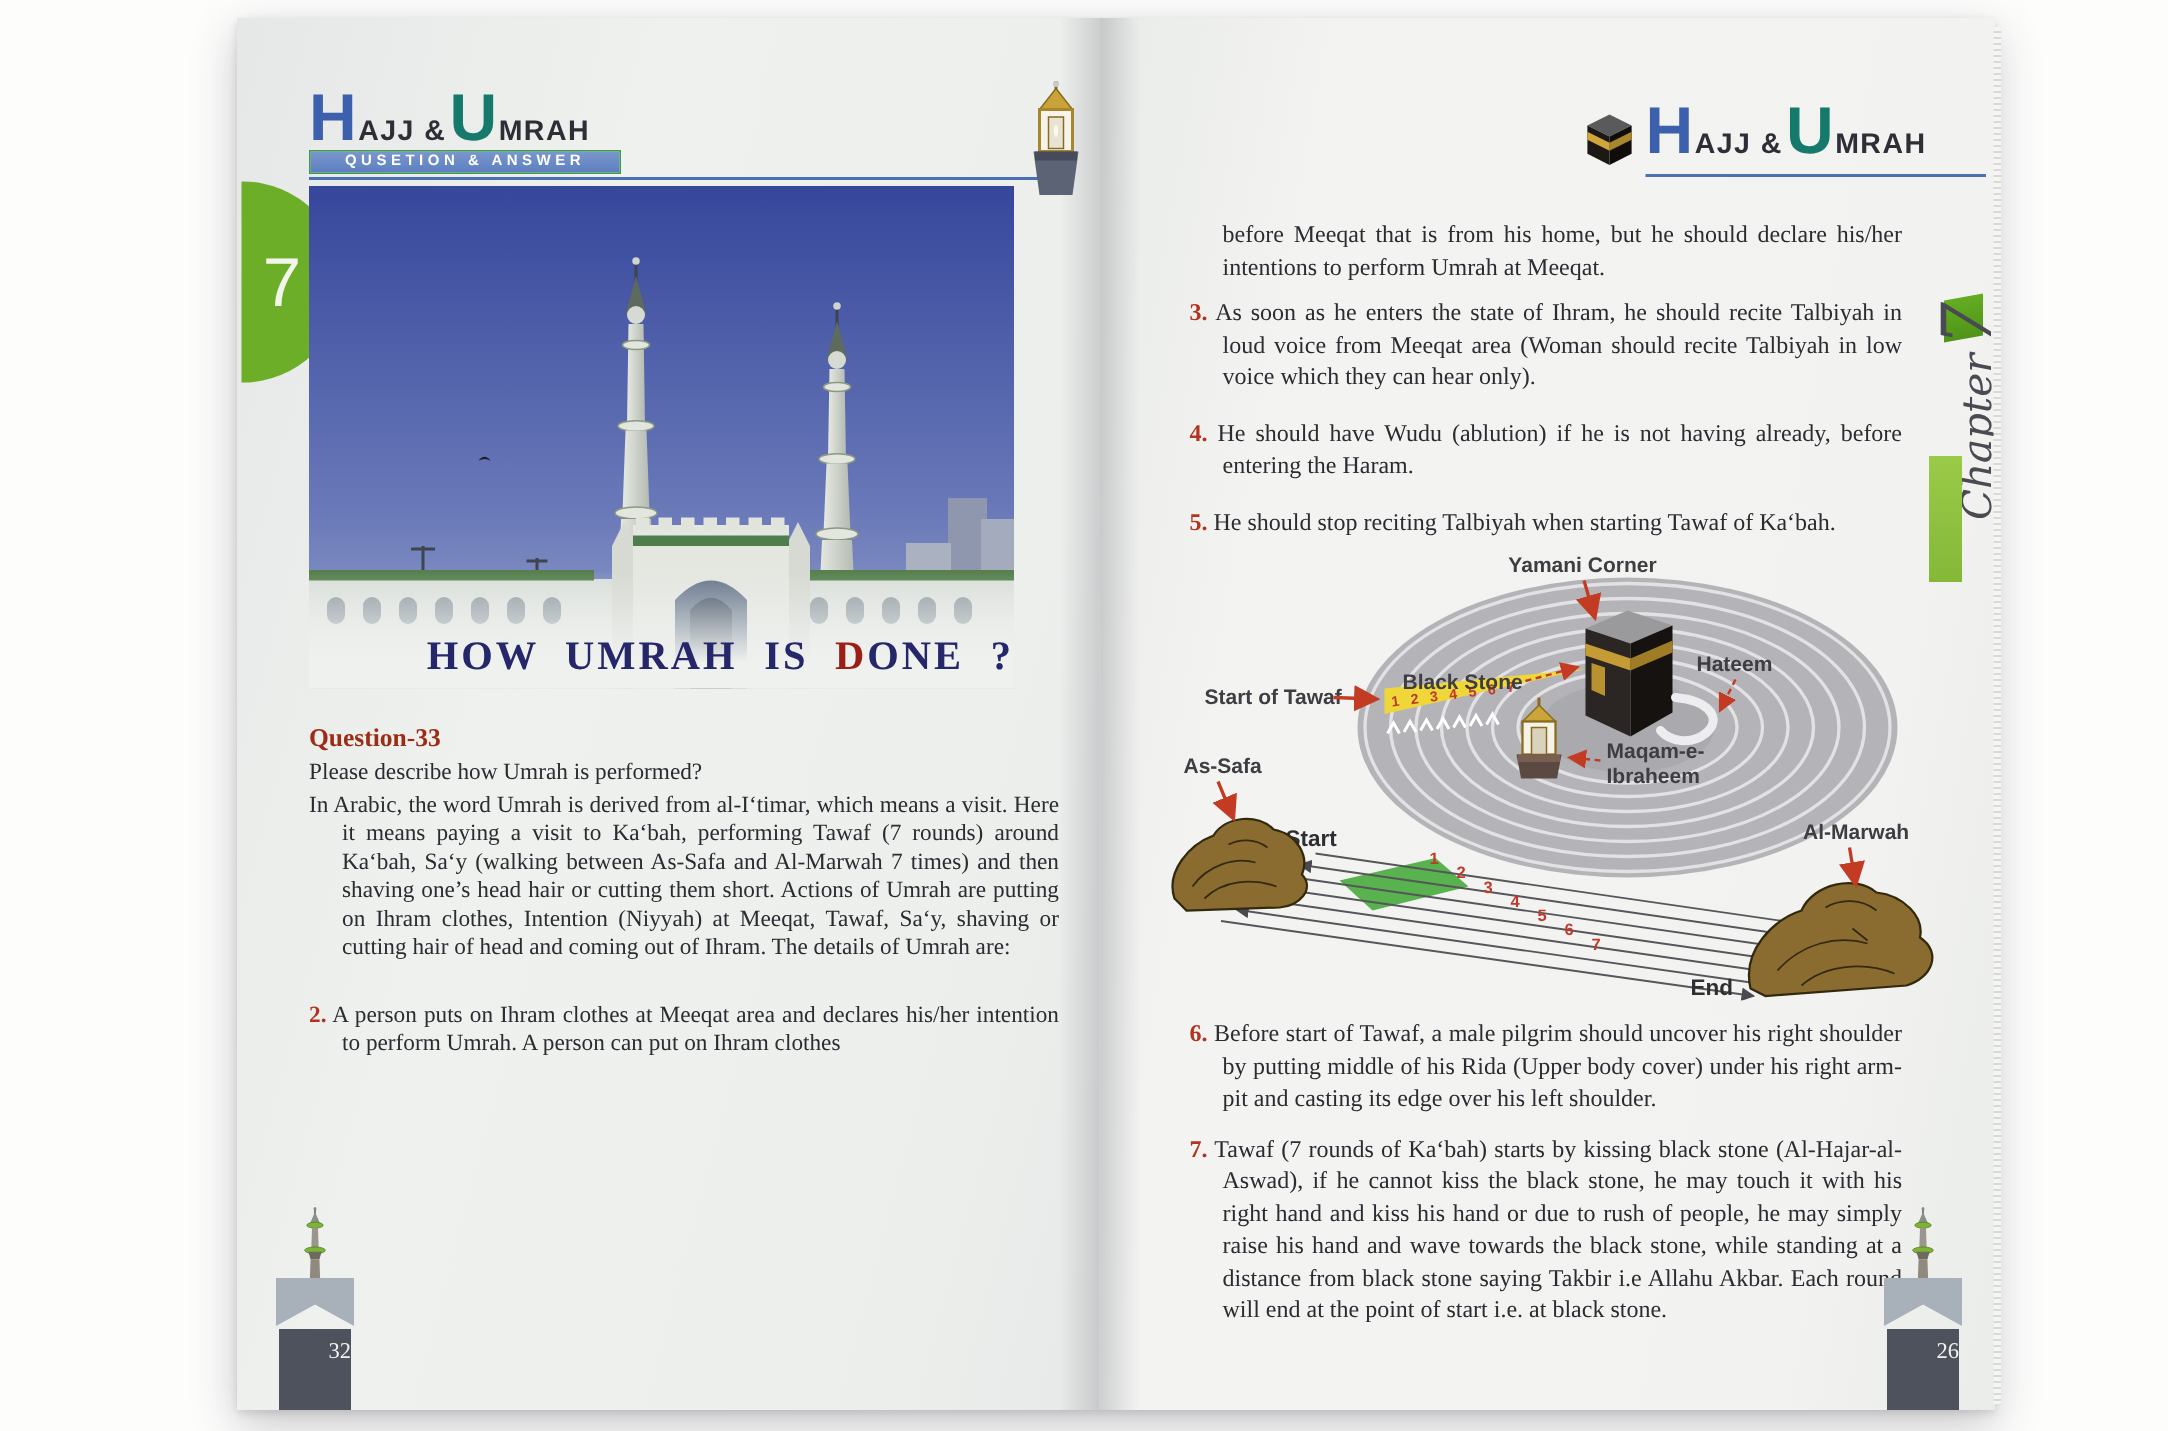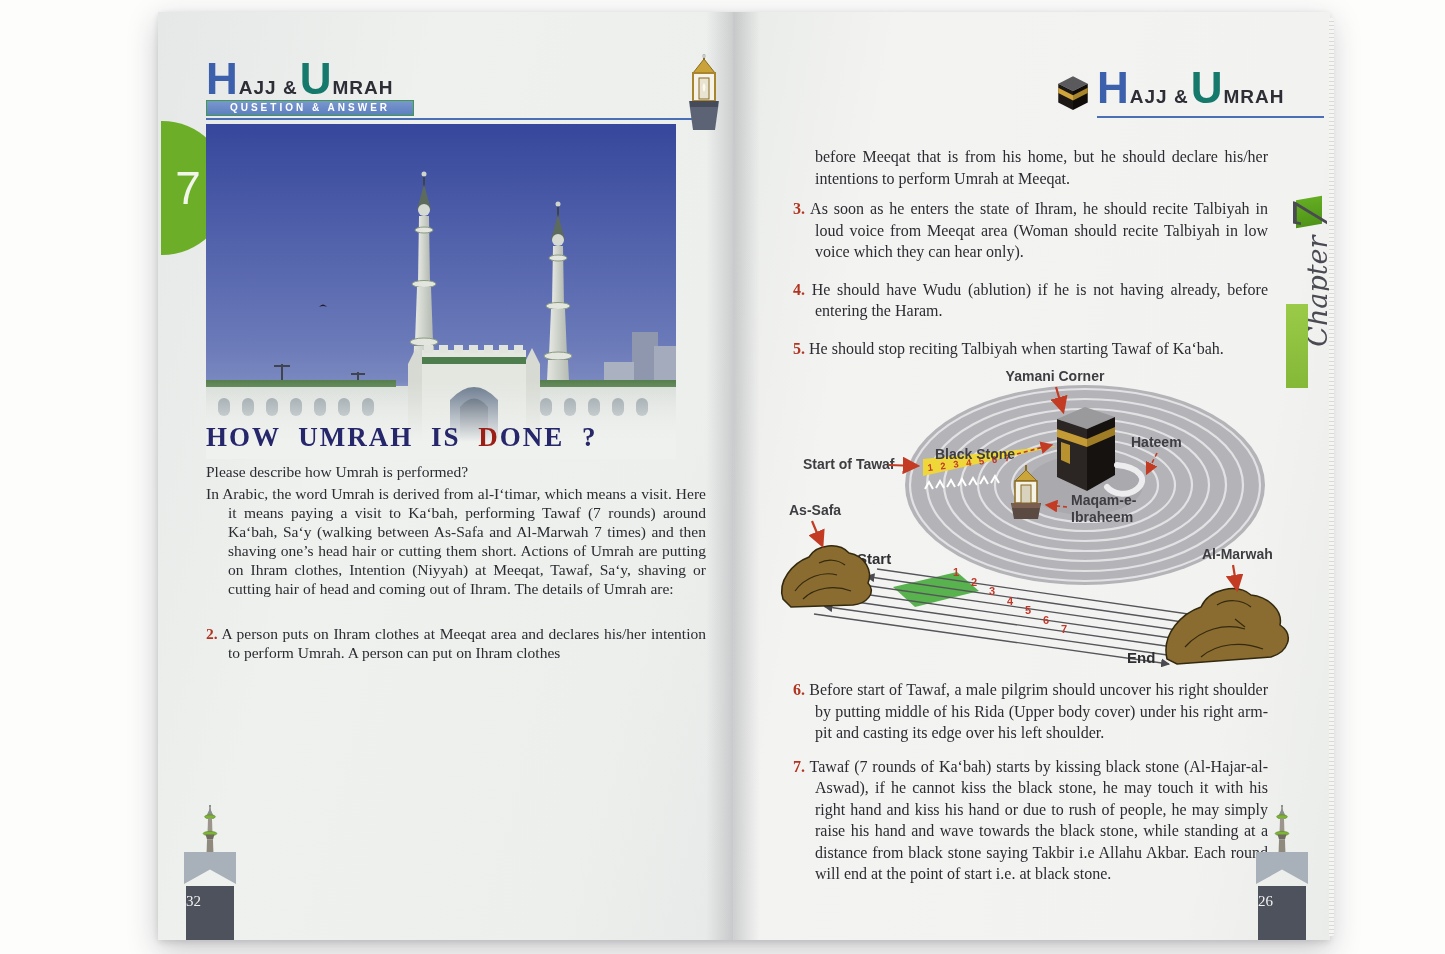--- a/index.html
+++ b/index.html
@@ -45,21 +45,21 @@
 
   
   .lp-content { position:absolute; left:0; top:0; right:0; padding:49px 27px 0 48px; }
   .chapter-circle { position:absolute; left:3px; top:109px; width:68px; height:134px;
       background:#6cae27; border-radius:0 70px 70px 0;
       color:#f2f5ea; font-family:"Liberation Sans",sans-serif; font-size:46px;
       display:flex; align-items:center; justify-content:center; padding-right:14px; }
   .photo { position:relative; width:470px; height:335px; margin-top:4px; }
   .photo-fade { position:absolute; left:0; right:0; bottom:0; height:78px;
       background:linear-gradient(to bottom, rgba(239,241,239,0) 0%, #eff1ef 78%); }
-  .photo-title { position:absolute; left:0; right:0; bottom:6px; text-align:left;
+  .photo-title { position:absolute; left:0; right:0; bottom:6px; text-align:right;
       font-weight:bold; font-size:27px; letter-spacing:2px; word-spacing:9px; color:#26266b;margin-top:16px; }
   .photo-title .red-d { color:#9b1f17; }
   .q-head { margin-top:23px; }
   .q-text { margin-top:3px; }
   .a-head { margin-top:25px; }
   .a-body { margin-top:3px; }
   .item-1 { margin-top:24px; }
   .item-2 { margin-top:26px; }
 
   
@@ -85,21 +85,21 @@
   .ch-num  { font-family:"DejaVu Serif",serif; font-style:italic; font-size:46px; color:#4a4a52; }
   .ch-bar { position:absolute; right:22px; top:292px; width:22px; height:84px;
       background:linear-gradient(#9aca48,#85b837); }
 
   
   .corner { position:absolute; bottom:0; width:60px; height:190px; }
   .corner.cl { left:22px; }  .corner.cr { right:18px; }
   .tab-base { position:absolute; bottom:56px; left:4px; width:52px; height:32px; background:#a8b0ba;
       clip-path:polygon(0 0,100% 0,100% 100%,50% 55%,0 100%); }
   .page-tab { position:absolute; bottom:0; left:6px; width:48px; height:54px; background:#4d525c;
-      color:#f2f2f2; font-size:15px; text-align:left; padding-top:7px; }
+      color:#f2f2f2; font-size:15px; text-align:right; padding-top:7px; }
   .minaret-svg { position:absolute; bottom:72px; left:8px; }
 
   .lantern-gutter { position:absolute; left:528px; top:40px; z-index:50; }
 
   
   .dlabel { font-family:"Liberation Sans",sans-serif; font-weight:bold; }
 </style>
 </head>
 <body>
 
@@ -212,20 +212,21 @@
               <rect x="293" y="221" width="9" height="8" fill="#e0e4dd"></rect>
             <rect x="308" y="221" width="9" height="8" fill="#e0e4dd"></rect>
             <path d="M244,335 L244,276 Q268,250 292,276 L292,335 Z" fill="#64748a"></path>
             <path d="M254,335 L254,283 Q268,266 282,283 L282,335 Z" fill="#3f4e63"></path>
           </g>
         </svg>
         <div class="photo-fade"></div>
         <div class="photo-title"><span>HOW UMRAH IS </span><span class="red-d">D</span><span>ONE ?</span></div>
       </div>
 
+      <div class="maroon-h q-head">Question-33</div>
       <div class="body-t q-text">Please describe how Umrah is performed?</div>
       <div class="body-t hang a-body">In Arabic, the word Umrah is derived from al-I‘timar, which means a visit. Here it means paying a visit to Ka‘bah, performing Tawaf (7 rounds) around Ka‘bah, Sa‘y (walking between As-Safa and Al-Marwah 7 times) and then shaving one’s head hair or cutting them short. Actions of Umrah are putting on Ihram clothes, Intention (Niyyah) at Meeqat,  Tawaf, Sa‘y, shaving or cutting hair of head and coming out of Ihram. The details of Umrah are:</div>
 
       <div class="body-t hang item item-2">
         <span class="num">2.</span>
         <span>A person puts on Ihram clothes at Meeqat area and declares his/her intention to perform Umrah. A person can put on Ihram clothes</span>
       </div>
     </div>
 
     <div class="corner cl">

